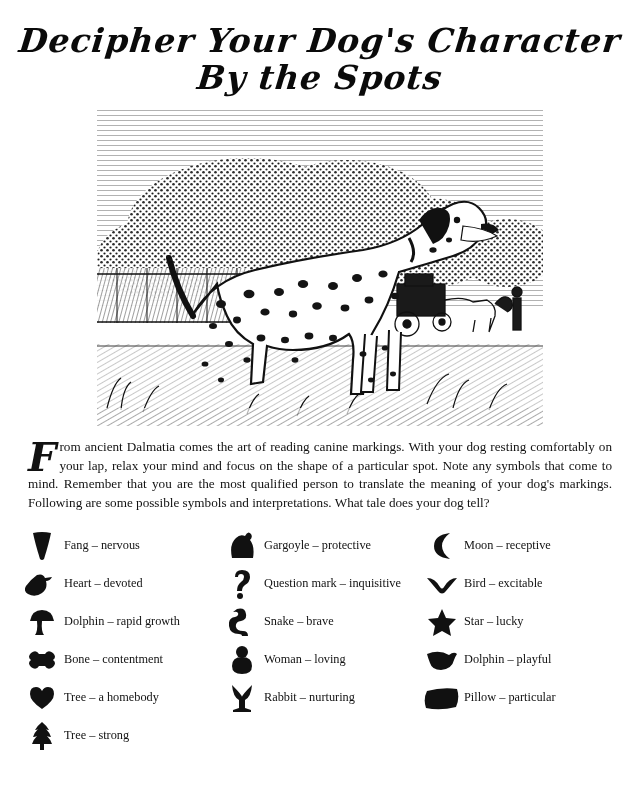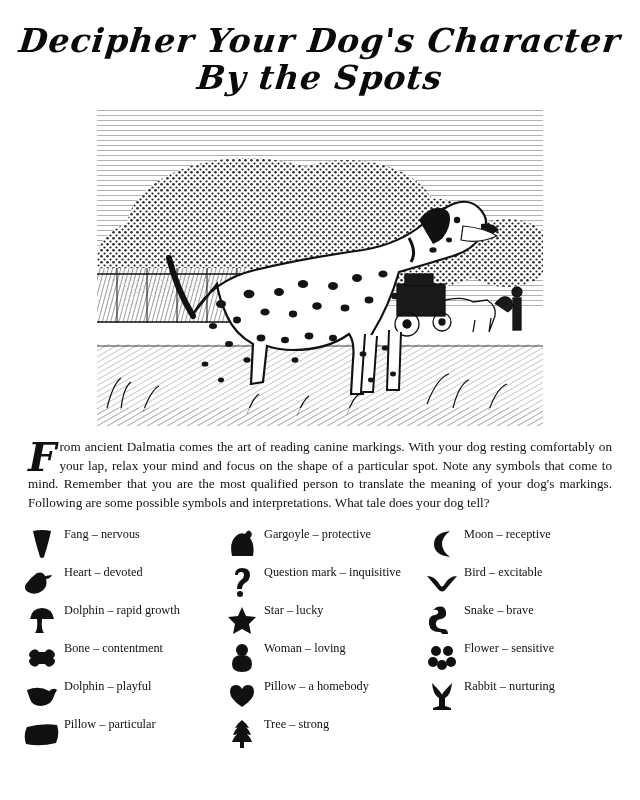--- a/index.html
+++ b/index.html
@@ -80,20 +80,21 @@
   
   .symbol-grid {
     margin: 14px 22px 0 22px;
     display: grid;
     grid-template-columns: 1fr 1fr 1fr;
     column-gap: 4px;
     row-gap: 0px;
   }
   .sym-row {
     display: flex;
+    align-items: center;
     height: 38px;
   }
   .sym-glyph {
     width: 40px;
     height: 34px;
     flex: 0 0 40px;
     display: flex;
     align-items: center;
     justify-content: center;
   }
@@ -314,34 +315,34 @@
       <span class="sym-glyph">
         <svg width="30" height="28" viewBox="0 0 30 28">
             <path d="M3 13 q2 -11 12 -11 q10 0 12 11 Z" fill="#111"></path>
             <path d="M10 13 q1 10 -2 14 l9 0 q-3 -4 -2 -14 Z" fill="#111"></path>
           </svg>
       </span>
       <span class="sym-label">Dolphin – rapid growth</span>
     </div>
     <div class="sym-row">
       <span class="sym-glyph">
+        <svg width="26" height="30" viewBox="0 0 26 30">
+            <path d="M8 2 q8 -2 9 5 q1 6 -5 7 q-6 1 -5 6 q1 4 7 4 q5 0 5 5 l-6 0 q0 -2 -3 -2 q-9 0 -10 -8 q-1 -8 6 -9 q4 -1 3 -4 q-1 -2 -5 -1 Z" fill="#111"></path>
+          </svg>
+      </span>
+      <span class="sym-label">Snake – brave</span>
+    </div>
+
+    <div class="sym-row">
+      <span class="sym-glyph">
         <svg width="28" height="28" viewBox="0 0 28 28">
             <path d="M14 1 l4 9 l10 1 l-7 7 l2 10 l-9 -5 l-9 5 l2 -10 l-7 -7 l10 -1 Z" fill="#111"></path>
           </svg>
       </span>
       <span class="sym-label">Star – lucky</span>
-    </div>
-
-    <div class="sym-row">
-      <span class="sym-glyph">
-        <svg width="26" height="30" viewBox="0 0 26 30">
-            <path d="M8 2 q8 -2 9 5 q1 6 -5 7 q-6 1 -5 6 q1 4 7 4 q5 0 5 5 l-6 0 q0 -2 -3 -2 q-9 0 -10 -8 q-1 -8 6 -9 q4 -1 3 -4 q-1 -2 -5 -1 Z" fill="#111"></path>
-          </svg>
-      </span>
-      <span class="sym-label">Snake – brave</span>
     </div>
     <div class="sym-row">
       <span class="sym-glyph">
         <svg width="34" height="22" viewBox="0 0 34 22">
             <path d="M6 4 q5 -4 8 1 l6 0 q3 -5 8 -1 q4 4 0 7 q4 3 0 7 q-5 4 -8 -1 l-6 0 q-3 5 -8 1 q-4 -4 0 -7 q-4 -3 0 -7 Z" fill="#111"></path>
           </svg>
       </span>
       <span class="sym-label">Bone – contentment</span>
     </div>
     <div class="sym-row">
@@ -349,45 +350,33 @@
         <svg width="26" height="30" viewBox="0 0 26 30">
             <circle cx="13" cy="7" r="6" fill="#111"></circle>
             <path d="M13 12 q10 0 10 9 q0 8 -10 8 q-10 0 -10 -8 q0 -9 10 -9 Z" fill="#111"></path>
           </svg>
       </span>
       <span class="sym-label">Woman – loving</span>
     </div>
 
     <div class="sym-row">
       <span class="sym-glyph">
-        <svg width="30" height="26" viewBox="0 0 30 26">
-            <circle cx="9" cy="6" r="5" fill="#111"></circle>
-            <circle cx="21" cy="6" r="5" fill="#111"></circle>
-            <circle cx="6" cy="17" r="5" fill="#111"></circle>
-            <circle cx="15" cy="20" r="5" fill="#111"></circle>
-            <circle cx="24" cy="17" r="5" fill="#111"></circle>
-          </svg>
-      </span>
-      <span class="sym-label">Flower – sensitive</span>
-    </div>
-    <div class="sym-row">
-      <span class="sym-glyph">
         <svg width="34" height="24" viewBox="0 0 34 24">
             <path d="M2 6 q12 -5 22 1 q5 -4 8 -1 q-2 3 -3 6 q-2 9 -13 10 q-9 0 -11 -7 q-2 -5 -3 -9 Z" fill="#111"></path>
           </svg>
       </span>
       <span class="sym-label">Dolphin – playful</span>
     </div>
     <div class="sym-row">
       <span class="sym-glyph">
         <svg width="28" height="26" viewBox="0 0 28 26">
             <path d="M14 24 q-12 -8 -12 -15 q0 -7 6 -7 q4 0 6 4 q2 -4 6 -4 q6 0 6 7 q0 7 -12 15 Z" fill="#111"></path>
           </svg>
       </span>
-      <span class="sym-label">Pillow – a homebody</span>
+      <span class="sym-label">Tree – a homebody</span>
     </div>
 
     <div class="sym-row">
       <span class="sym-glyph">
         <svg width="26" height="30" viewBox="0 0 26 30">
             <path d="M3 2 q10 10 10 12 q0 -2 10 -12 q-1 12 -7 15 l0 8 l6 2 l0 2 l-18 0 l0 -2 l6 -2 l0 -8 q-6 -3 -7 -15 Z" fill="#111"></path>
           </svg>
       </span>
       <span class="sym-label">Rabbit – nurturing</span>
     </div>

